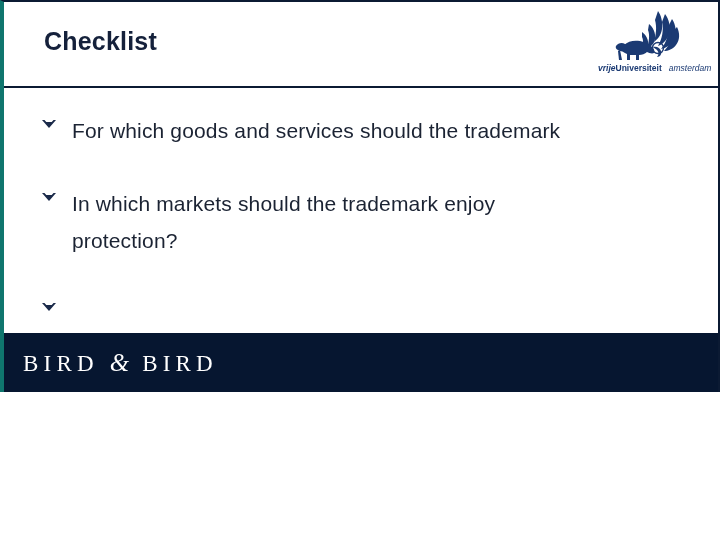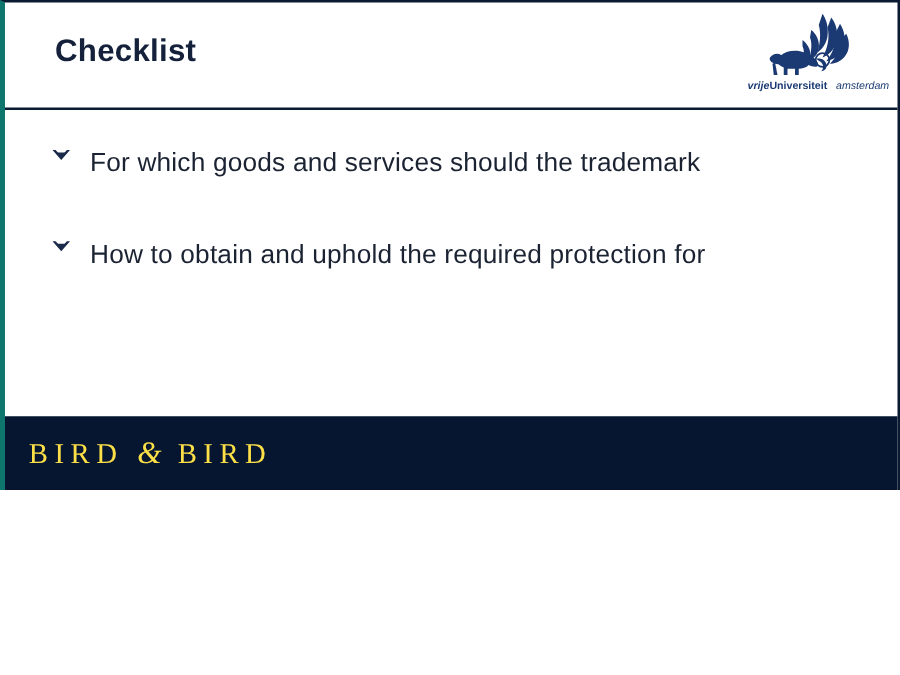--- a/index.html
+++ b/index.html
@@ -132,21 +132,21 @@
     width: 720px;
     height: 59px;
     background: #061630;
   }
   .bb-logo {
     position: absolute;
     left: 19px;
     top: 16px;
     font-family: "Liberation Serif", serif;
     font-size: 23px;
-    color: #fde047;
+    color: #ffffff;
     letter-spacing: 5.2px;
     white-space: nowrap;
   }
   .bb-amp {
     font-style: italic;
     font-size: 25px;
     letter-spacing: 2px;
   }
   .page-box {
     position: absolute;
@@ -240,28 +240,38 @@
       <div class="bullet">
         <svg class="bullet-marker" viewBox="0 0 16 12">
           <path d="M1 1 L8 9 L15 1 L12.5 1 L8 6 L3.5 1 Z" fill="#1b2a4a"></path>
           <path d="M4 3 L8 8 L12 3 Z" fill="#1b2a4a"></path>
         </svg>
         <div class="bullet-text">
           <span>For which goods and services should the trademark</span><br>
         </div>
       </div>
 
-
       <div class="bullet">
         <svg class="bullet-marker" viewBox="0 0 16 12">
           <path d="M1 1 L8 9 L15 1 L12.5 1 L8 6 L3.5 1 Z" fill="#1b2a4a"></path>
           <path d="M4 3 L8 8 L12 3 Z" fill="#1b2a4a"></path>
         </svg>
         <div class="bullet-text">
-          <span>How to obtain and uphold the required protection for</span><br>
+          <span>In which markets should the trademark enjoy</span><br>
+          <span>protection?</span>
+        </div>
+      </div>
+
+      <div class="bullet">
+        <svg class="bullet-marker" viewBox="0 0 16 12">
+          <path d="M1 1 L8 9 L15 1 L12.5 1 L8 6 L3.5 1 Z" fill="#1b2a4a"></path>
+          <path d="M4 3 L8 8 L12 3 Z" fill="#1b2a4a"></path>
+        </svg>
+        <div class="bullet-text">
+          <br>
         </div>
       </div>
 
     </div>
   </div>
 
   <div class="footer">
     <div class="bb-logo"><span>BIRD</span> <span class="bb-amp">&amp;</span> <span>BIRD</span></div>
   </div>
 

